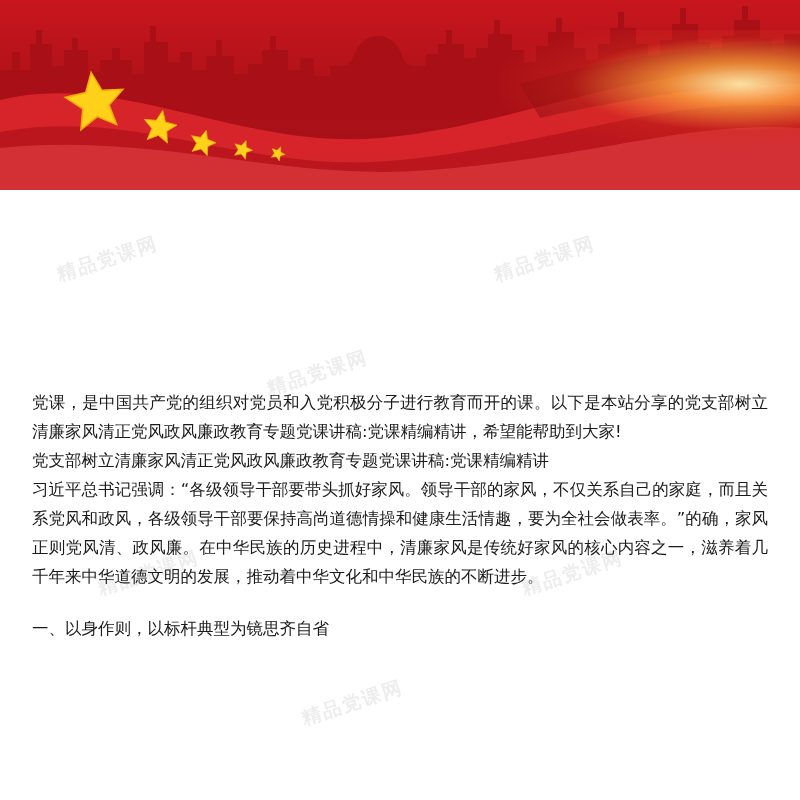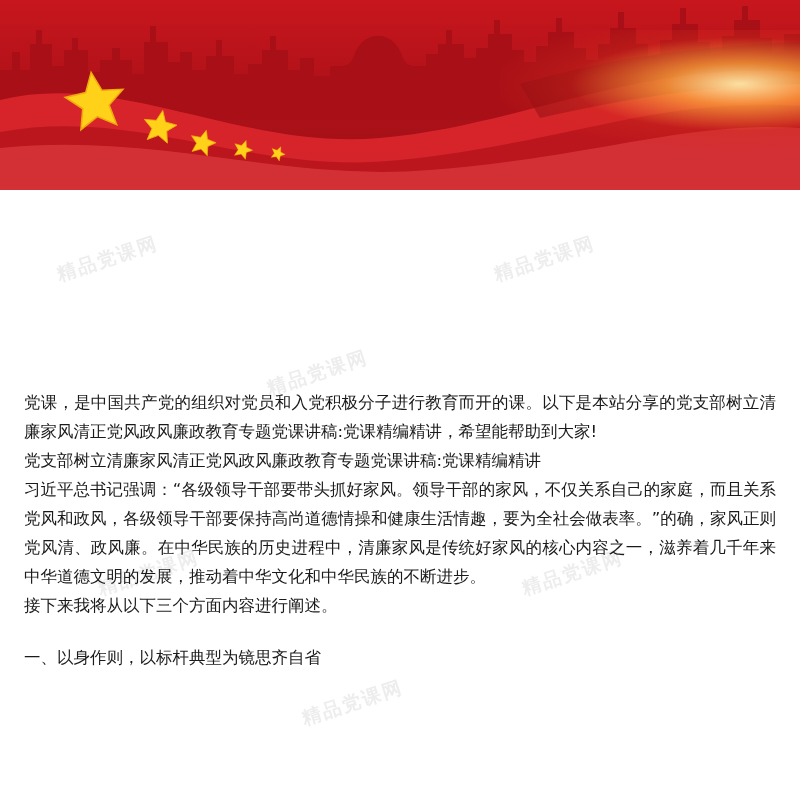--- a/index.html
+++ b/index.html
@@ -82,21 +82,21 @@
   .wm4 { left: 96px;  top: 560px; }
   .wm5 { left: 520px; top: 560px; }
   .wm6 { left: 300px; top: 690px; }
 
   
   .doc {
     position: absolute;
     left: 0;
     top: 190px;
     width: 800px;
-    padding: 0 24px;
+    padding: 0 32px;
     box-sizing: border-box;
   }
   .spacer { height: 198px; }
   .para {
     font-family: "DejaVu Sans", "Liberation Sans", sans-serif;
     font-size: 16.5px;
     line-height: 29px;
     color: #1a1a1a;
     text-align: justify;
     margin: 0;
@@ -151,18 +151,17 @@
 <div class="watermark wm4">精品党课网</div>
 <div class="watermark wm5">精品党课网</div>
 <div class="watermark wm6">精品党课网</div>
 
 <div class="doc">
   <div class="spacer"></div>
 
   <p class="para">党课，是中国共产党的组织对党员和入党积极分子进行教育而开的课。以下是本站分享的党支部树立清廉家风清正党风政风廉政教育专题党课讲稿:党课精编精讲，希望能帮助到大家!</p>
   <p class="para">党支部树立清廉家风清正党风政风廉政教育专题党课讲稿:党课精编精讲</p>
   <p class="para">习近平总书记强调：“各级领导干部要带头抓好家风。领导干部的家风，不仅关系自己的家庭，而且关系党风和政风，各级领导干部要保持高尚道德情操和健康生活情趣，要为全社会做表率。”的确，家风正则党风清、政风廉。在中华民族的历史进程中，清廉家风是传统好家风的核心内容之一，滋养着几千年来中华道德文明的发展，推动着中华文化和中华民族的不断进步。</p>
-  <p class="para">接下来我将从以下三个方面内容进行阐述。</p>
 
   <div class="gap"></div>
 
   <p class="heading">一、以身作则，以标杆典型为镜思齐自省</p>
 </div>
 
 </body></html>

